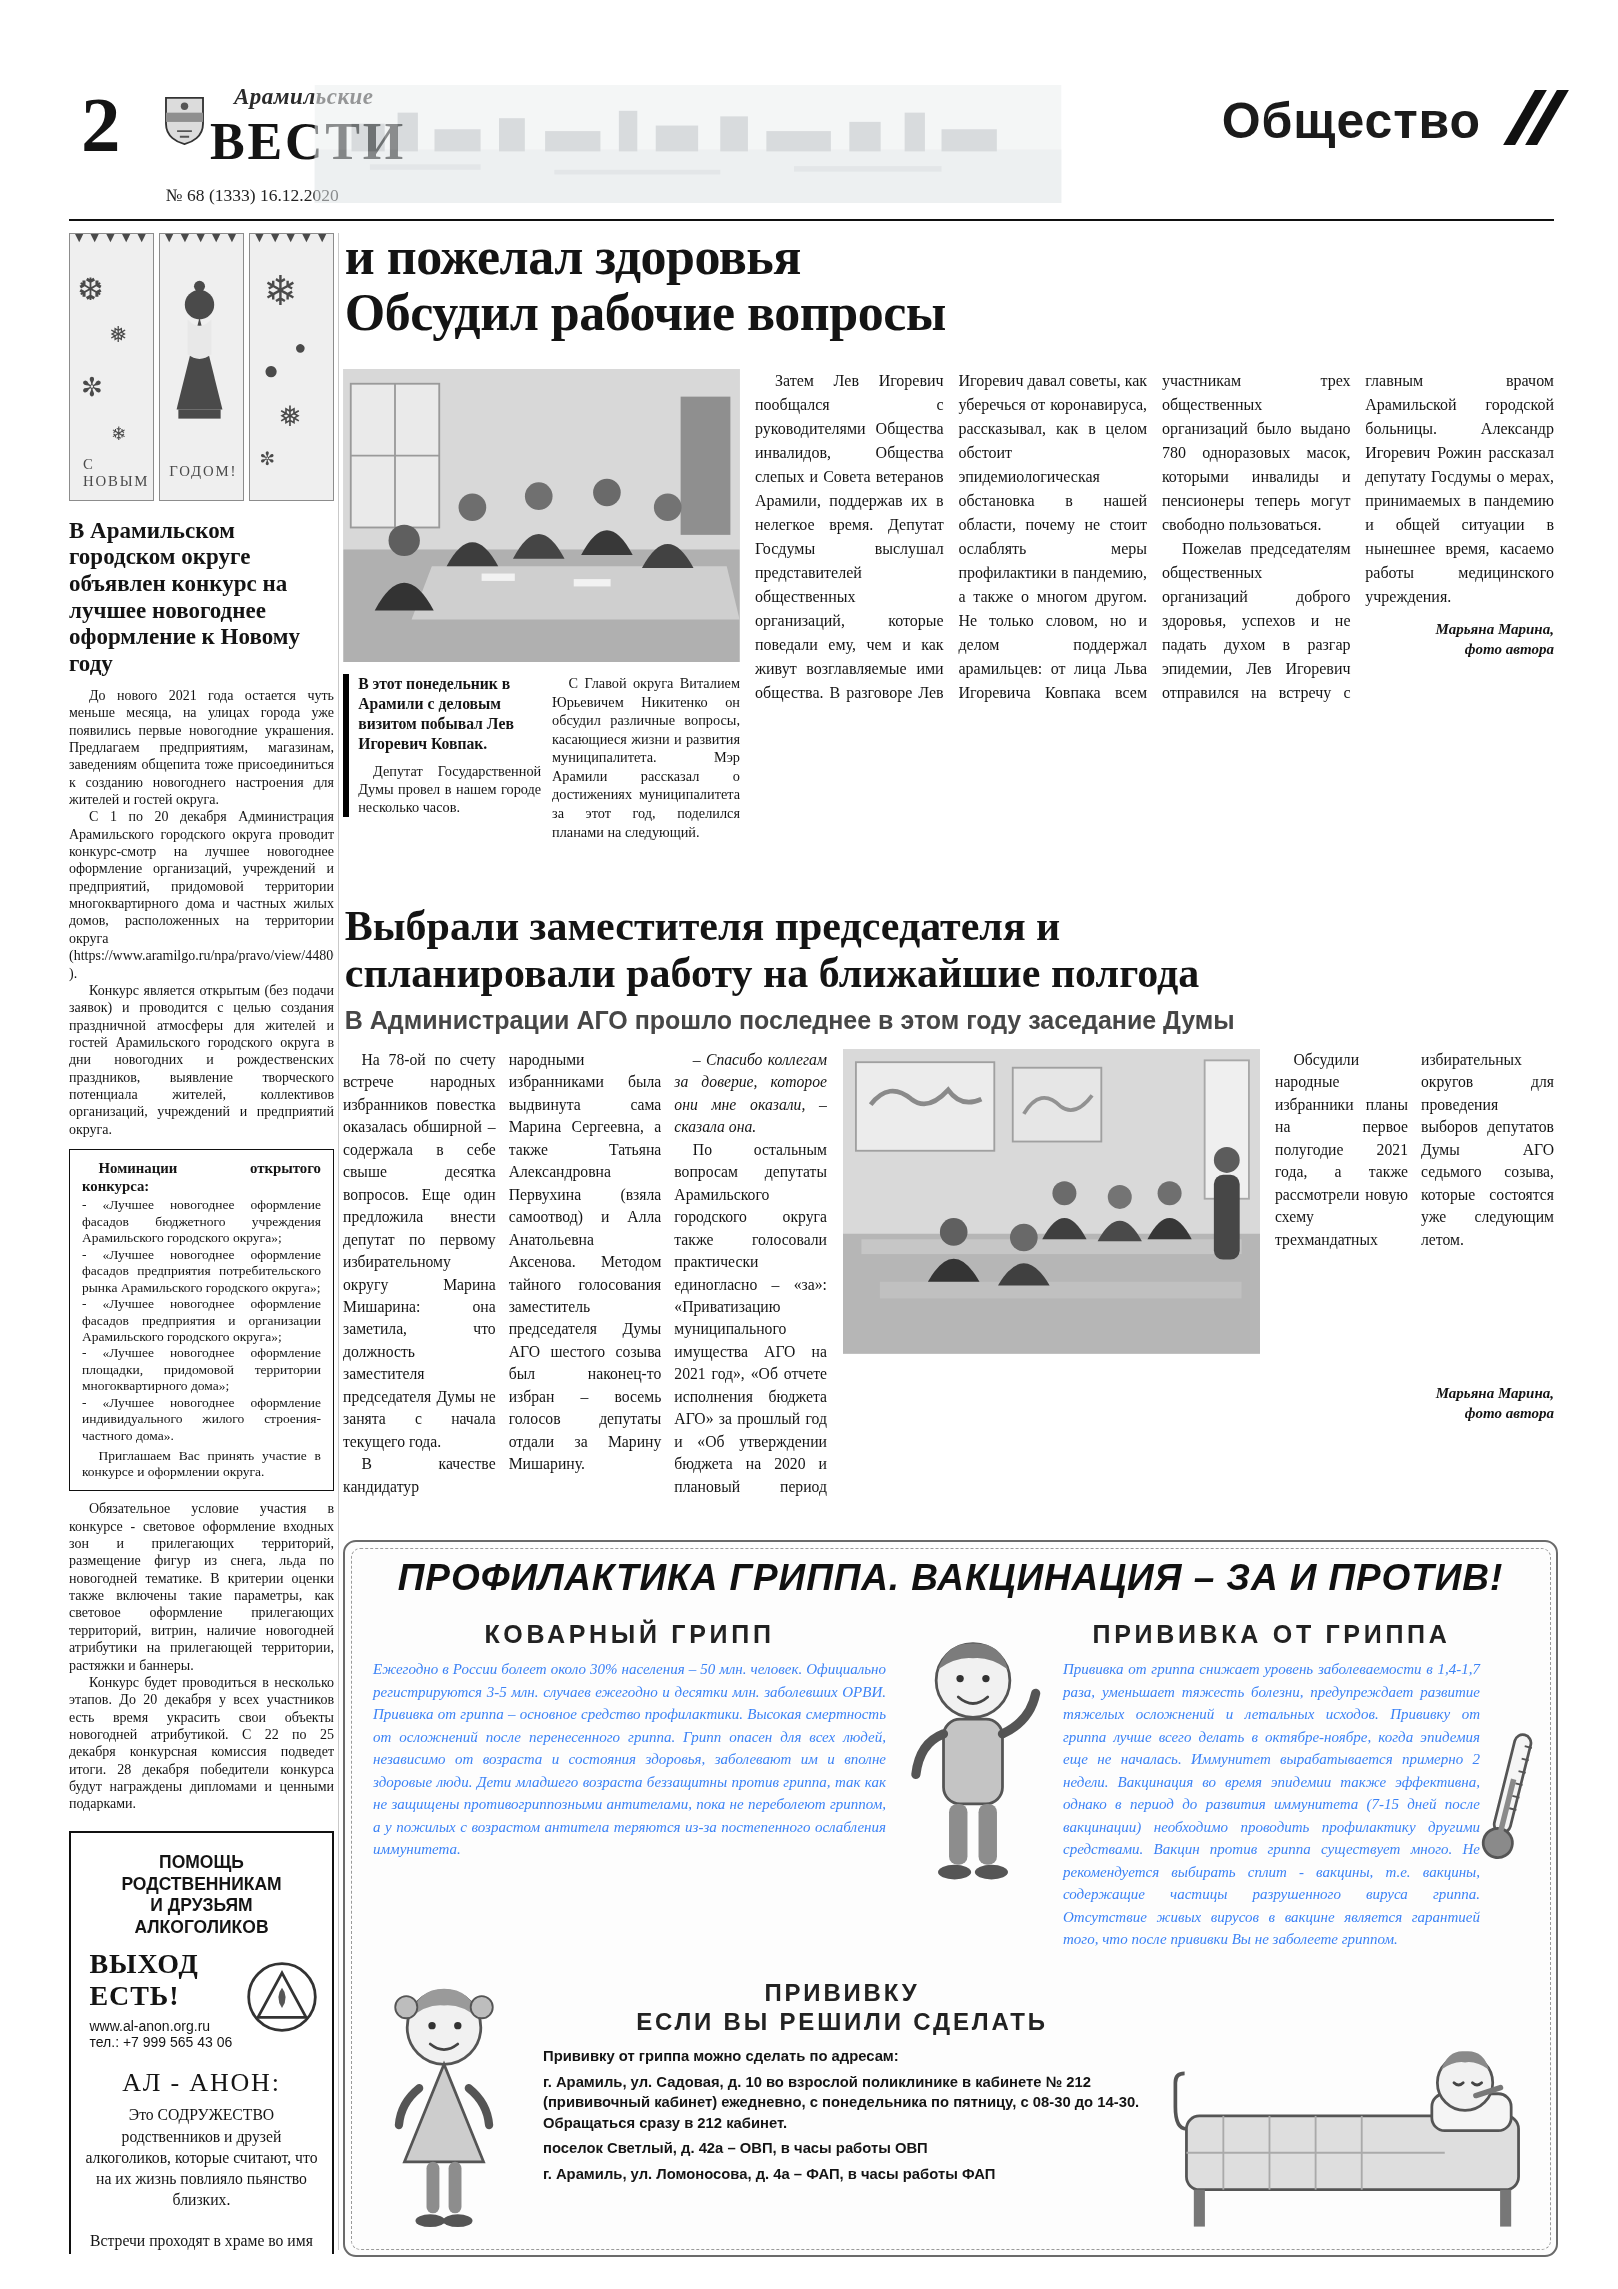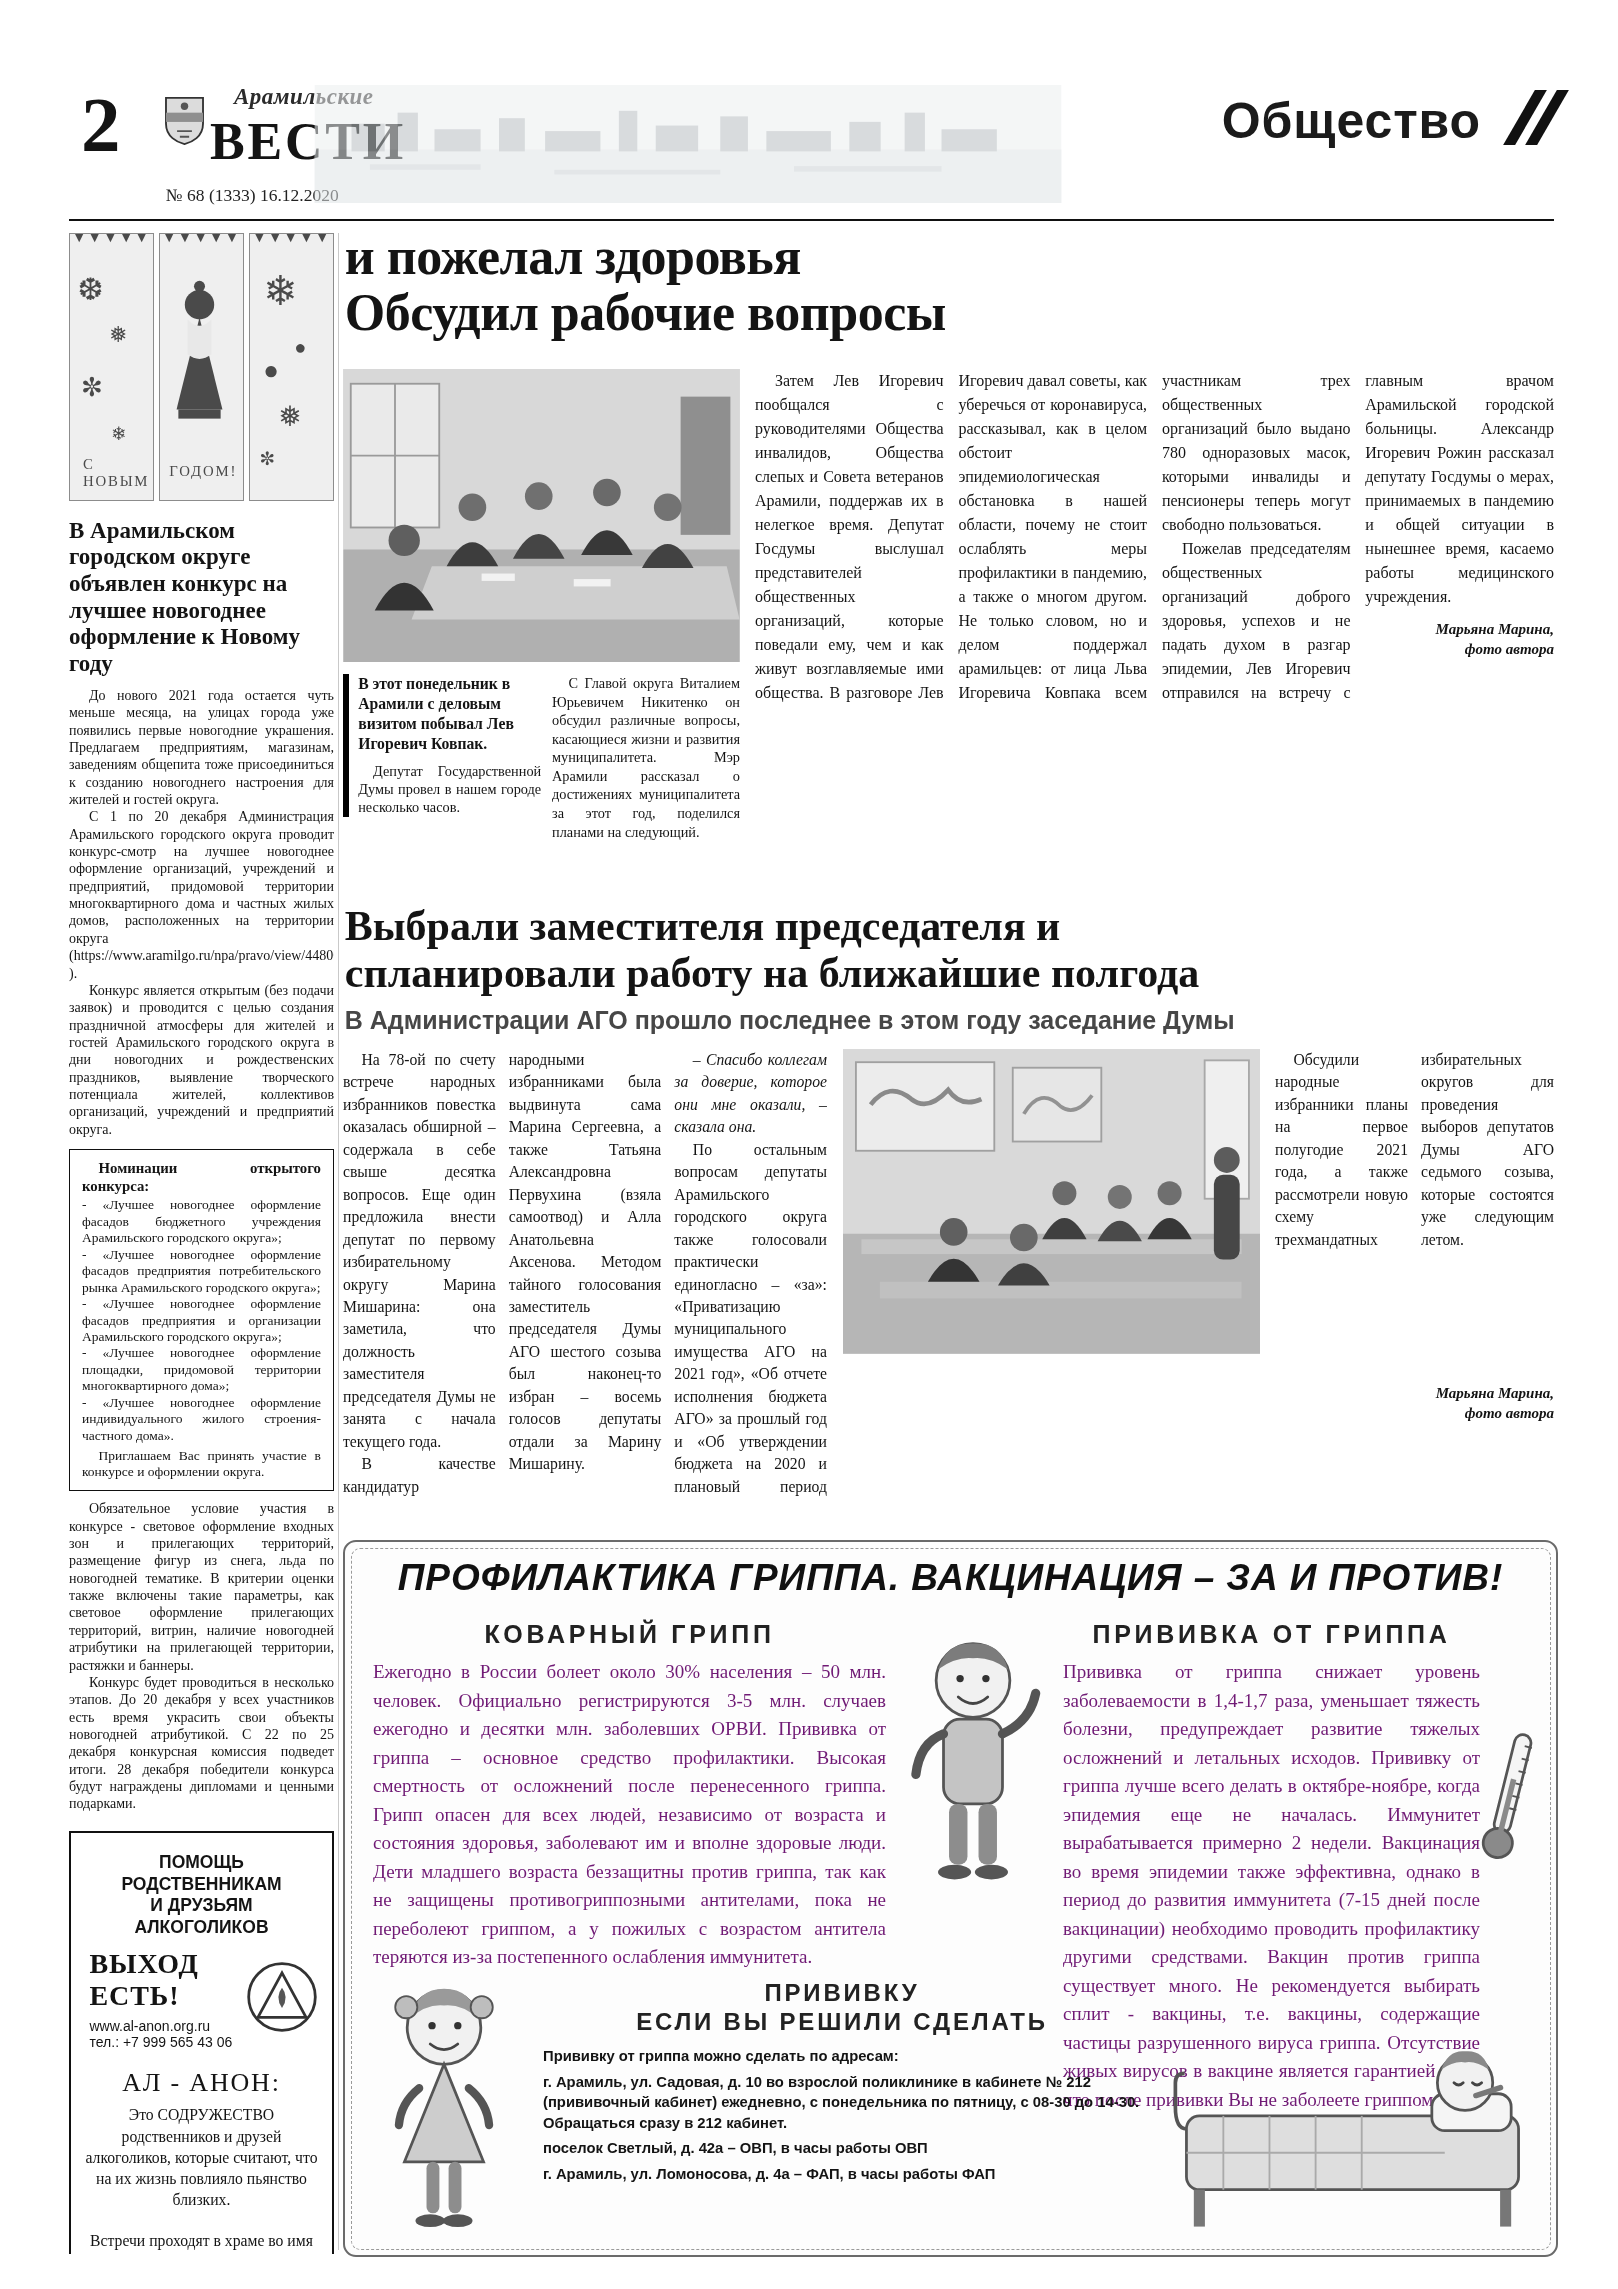--- a/index.html
+++ b/index.html
@@ -71,21 +71,21 @@
 
   
   .flu{position:absolute;left:0;top:1311px;width:1211px;height:713px;border:2.8px solid #6a6a6a;
        border-radius:13px;background:#fdfdfd;}
   .flu:before{content:"";position:absolute;inset:5.5px;border:1.8px dashed #9a9a9a;border-radius:9.2px;pointer-events:none;}
   .flu-title{position:absolute;left:0;top:14.8px;width:100%;text-align:center;
              font-family:"Liberation Sans",sans-serif;font-weight:700;font-style:italic;
              font-size:37px;letter-spacing:0.9px;color:#111;}
   .flu-sec-h{font-family:"Liberation Sans",sans-serif;font-weight:700;font-size:25px;
              letter-spacing:3.7px;text-align:center;color:#222;margin:0 0 9.2px 0;}
-  .flu-text{font-size:19px;line-height:1.5;text-align:justify;color:#701a75;}
+  .flu-text{font-size:15px;line-height:1.5;font-style:italic;text-align:justify;color:#3b82f6;}
   .flu-s1{position:absolute;left:28px;top:78px;width:513px;}
   .flu-s2{position:absolute;left:718px;top:78px;width:417px;}
   .flu-s3{position:absolute;left:198px;top:437px;width:598px;}
   .flu-s3 .flu-sec-h{letter-spacing:2.8px;font-size:24px;line-height:1.2;}
   .flu-s3-body p{margin:0 0 5.5px 0;font-family:"Liberation Sans",sans-serif;font-weight:700;
                  font-size:14.8px;line-height:1.38;text-align:left;}
   .boy{position:absolute;left:554px;top:85px;}
   .girl{position:absolute;left:29.5px;top:426px;}
   .bed{position:absolute;left:823px;top:463px;}
   .thermo{position:absolute;left:1143px;top:185px;transform:rotate(14deg);}

